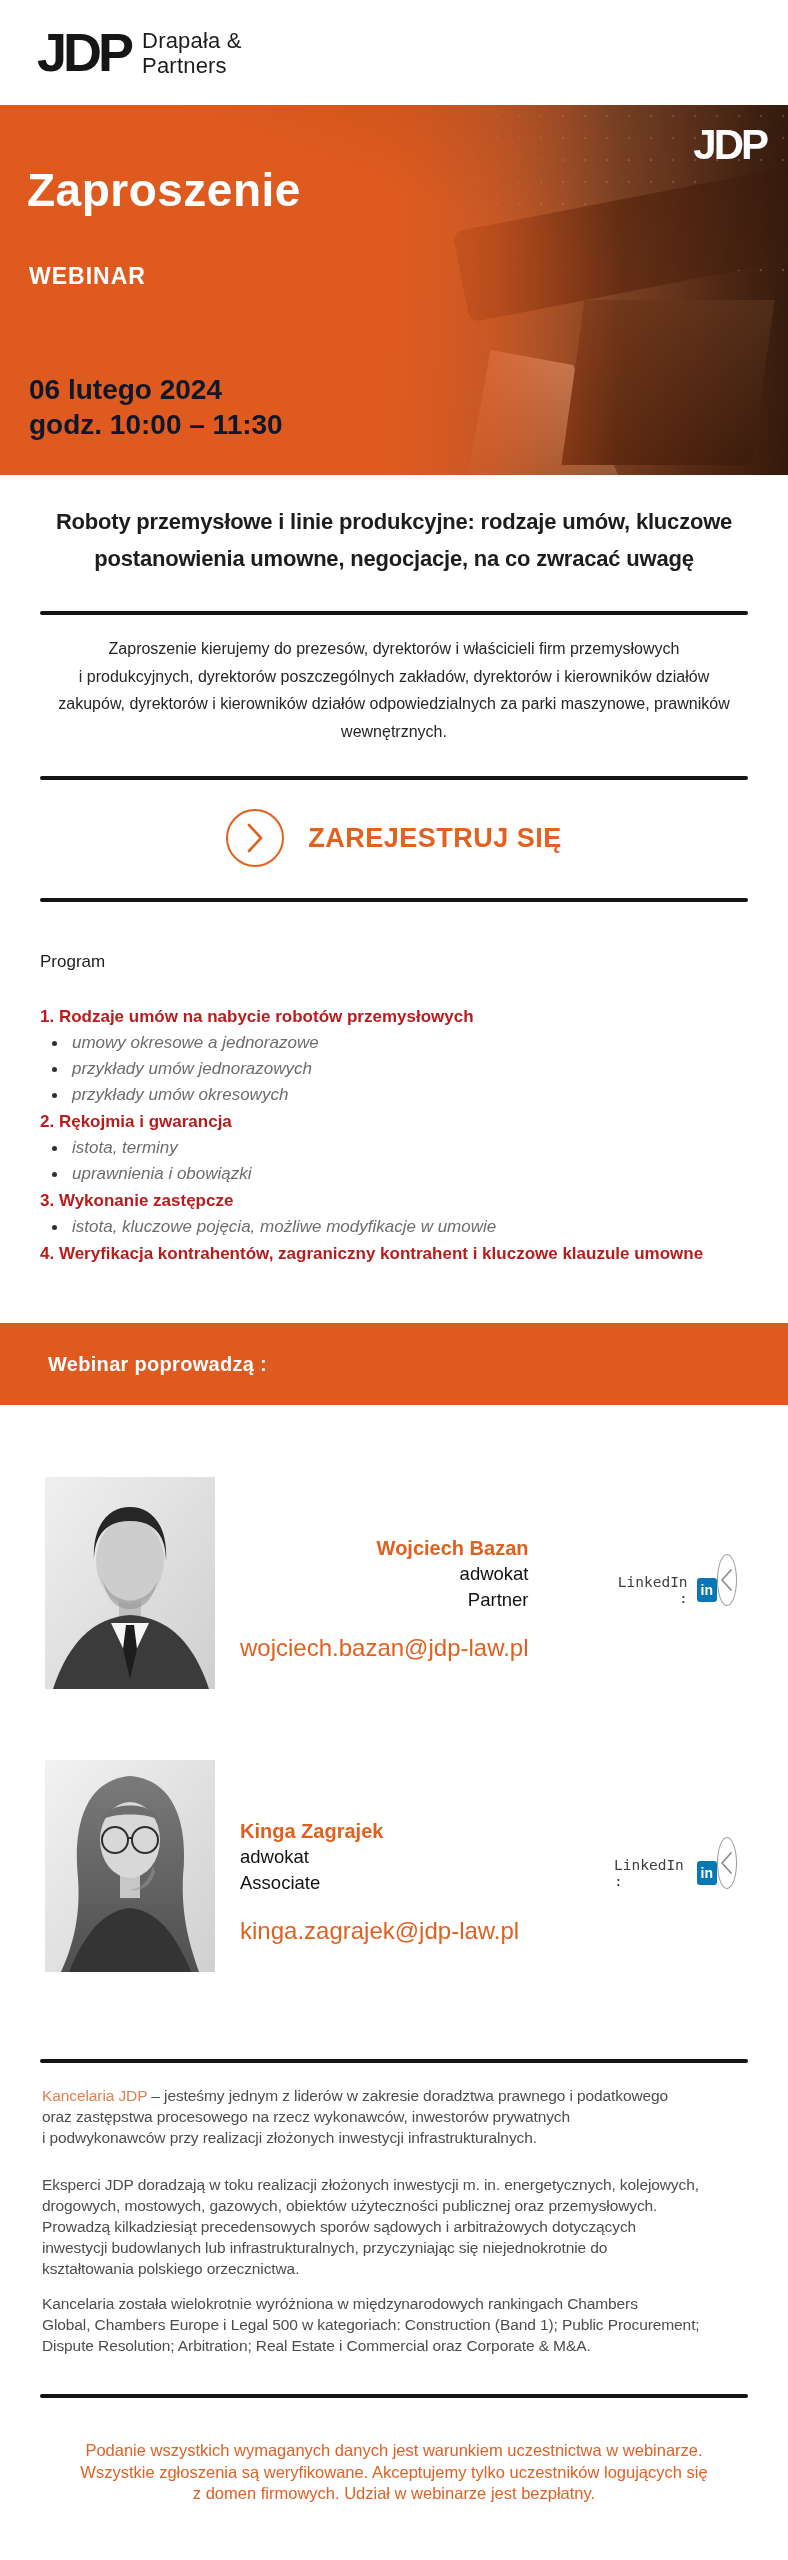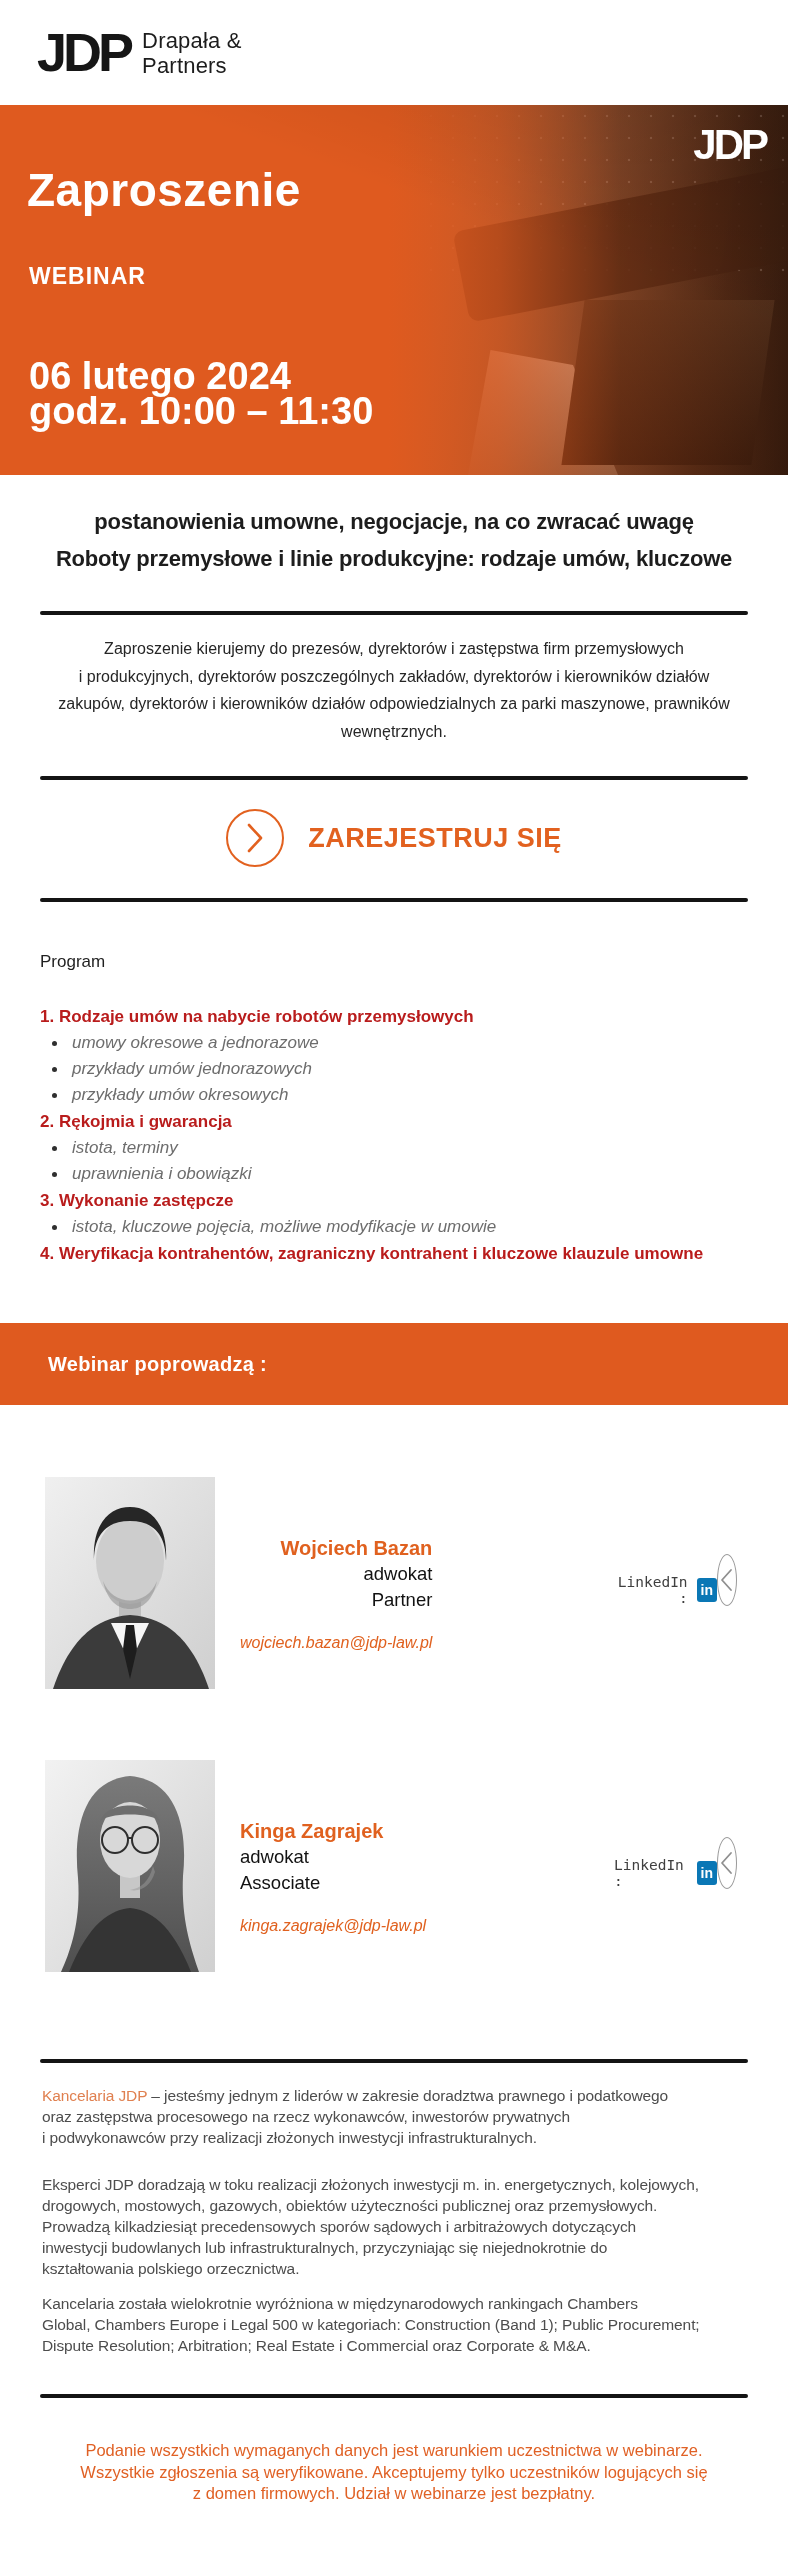--- a/index.html
+++ b/index.html
@@ -24,21 +24,21 @@
       transform:rotate(-11deg); opacity:0.88; border-radius:10px; }
   .hero-arm2 { position:absolute; bottom:10px; right:25px; width:190px; height:165px;
       background:linear-gradient(#2c2218,#0d0a07); transform:skewX(-8deg); }
   .hero-arm3 { position:absolute; bottom:0; right:170px; width:150px; height:125px;
       background:linear-gradient(#c9b9a9,#6f6355); clip-path:polygon(15% 0,70% 12%,100% 100%,0 100%); opacity:0.8; }
   .hero-tint { position:absolute; inset:0;
       background:linear-gradient(to right, #DF5A1F 0%, rgba(223,90,31,0.78) 28%, rgba(223,90,31,0.38) 58%, rgba(223,90,31,0.18) 100%); }
   .hero-logo { position:absolute; top:16px; right:22px; font-size:42px; font-weight:800; letter-spacing:-3px; color:#fff; z-index:5; }
   .hero-title { position:absolute; left:27px; top:58px; font-size:46px; font-weight:600; color:#fff; letter-spacing:0.5px; z-index:5; }
   .hero-sub   { position:absolute; left:29px; top:158px; font-size:23px; font-weight:700; color:#fff; letter-spacing:1px; z-index:5; }
-  .hero-date  { position:absolute; left:29px; top:254px; font-size:38px; font-weight:600; color:#ffffff; line-height:35px; z-index:5; }
+  .hero-date  { position:absolute; left:29px; top:267px; font-size:28px; font-weight:600; color:#0f172a; line-height:35px; z-index:5; }
 
   
   .event-title { margin:28px 24px 0; text-align:center; font-size:22px; font-weight:700; color:#1d1d1d; line-height:37px; letter-spacing:-0.2px; }
   .rule { height:4px; background:#141414; margin:0 40px; border-radius:2px; }
   .rule-1 { margin-top:34px; }
   .audience { margin:20px 40px 0; text-align:center; font-size:16px; color:#262626; line-height:27.5px; }
   .rule-2 { margin-top:31px; }
   .register-row { margin-top:27px; height:62px; display:flex; align-items:center; justify-content:center; gap:24px; cursor:pointer; }
   .register-circle { width:58px; height:58px; border:2px solid #E2611F; border-radius:50%; display:flex; align-items:center; justify-content:center; flex:0 0 auto; }
   .register-label { font-size:27px; font-weight:600; color:#E2611F; letter-spacing:0.5px; }
@@ -55,21 +55,21 @@
   
   .speakers-band { margin-top:56px; height:82px; background:#DF5A1F; display:flex; align-items:center; padding-left:48px; }
   .speakers-band-label { color:#fff; font-size:20px; font-weight:600; letter-spacing:0.3px; }
   .speaker { position:relative; height:212px; }
   .speaker-1 { margin-top:72px;text-align:right; }
   .speaker-2 { margin-top:71px; }
   .speaker-photo { position:absolute; left:45px; top:0; width:170px; height:212px; }
   .speaker-info { position:absolute; left:240px; top:58px; }
   .speaker-name { font-size:20px; font-weight:600; color:#E0611F; line-height:26px; }
   .speaker-role { font-size:18.5px; color:#121212; line-height:26px; }
-  .speaker-email { display:inline-block; margin-top:21px; font-size:16px; color:#E0611F; text-decoration:none; cursor:pointer;font-style:italic; }
+  .speaker-email { display:inline-block; margin-top:21px; font-size:24px; color:#E0611F; text-decoration:none; cursor:pointer; }
   .speaker-side { position:absolute; right:58px; top:60px; width:116px; display:flex; flex-direction:row; align-items:center; }
   .linkedin-row { display:flex; align-items:center; gap:9px; align-self:flex-end; cursor:pointer; }
   .linkedin-label { font-family:"DejaVu Sans Mono", monospace; font-size:14.5px; color:#3f3f3f; }
   .linkedin-icon { width:24px; height:24px; background:#0A77B5; border-radius:3px; color:#fff; font-size:14px; font-weight:700; display:flex; align-items:center; justify-content:center; line-height:1; }
   .side-circle { margin-top:17px; width:52px; height:52px; border:1.5px solid #9a9a9a; border-radius:50%; display:flex; align-items:center; justify-content:center; cursor:pointer; }
 
   
   .rule-4 { margin-top:87px; }
   .about { margin-left:42px; margin-right:16px; font-size:15.5px; line-height:21px; color:#4d4d4d; letter-spacing:-0.1px; }
   .about-p1 { margin-top:22px; }
@@ -108,28 +108,28 @@
     <div class="hero-logo">JDP</div>
     <div class="hero-title">Zaproszenie</div>
     <div class="hero-sub">WEBINAR</div>
     <div class="hero-date">
       <span style="display:block">06 lutego  2024</span>
       <span style="display:block">godz. 10:00 – 11:30</span>
     </div>
   </div>
 
   <h1 class="event-title">
+    <span style="display:block">Roboty przemysłowe i linie produkcyjne: rodzaje umów, kluczowe</span>
     <span style="display:block">postanowienia umowne, negocjacje, na co zwracać uwagę</span>
-    <span style="display:block">Roboty przemysłowe i linie produkcyjne: rodzaje umów, kluczowe</span>
   </h1>
 
   <div class="rule rule-1"></div>
 
   <p class="audience">
-    <span style="display:block">Zaproszenie kierujemy do prezesów, dyrektorów i zastępstwa firm przemysłowych</span>
+    <span style="display:block">Zaproszenie kierujemy do prezesów, dyrektorów i właścicieli firm przemysłowych</span>
     <span style="display:block">i produkcyjnych, dyrektorów poszczególnych zakładów, dyrektorów i kierowników działów</span>
     <span style="display:block">zakupów, dyrektorów i kierowników działów odpowiedzialnych za parki maszynowe, prawników</span>
     <span style="display:block">wewnętrznych.</span>
   </p>
 
   <div class="rule rule-2"></div>
 
   <div class="register-row">
     <span class="register-circle">
       <svg width="22" height="34" viewBox="0 0 22 34">

